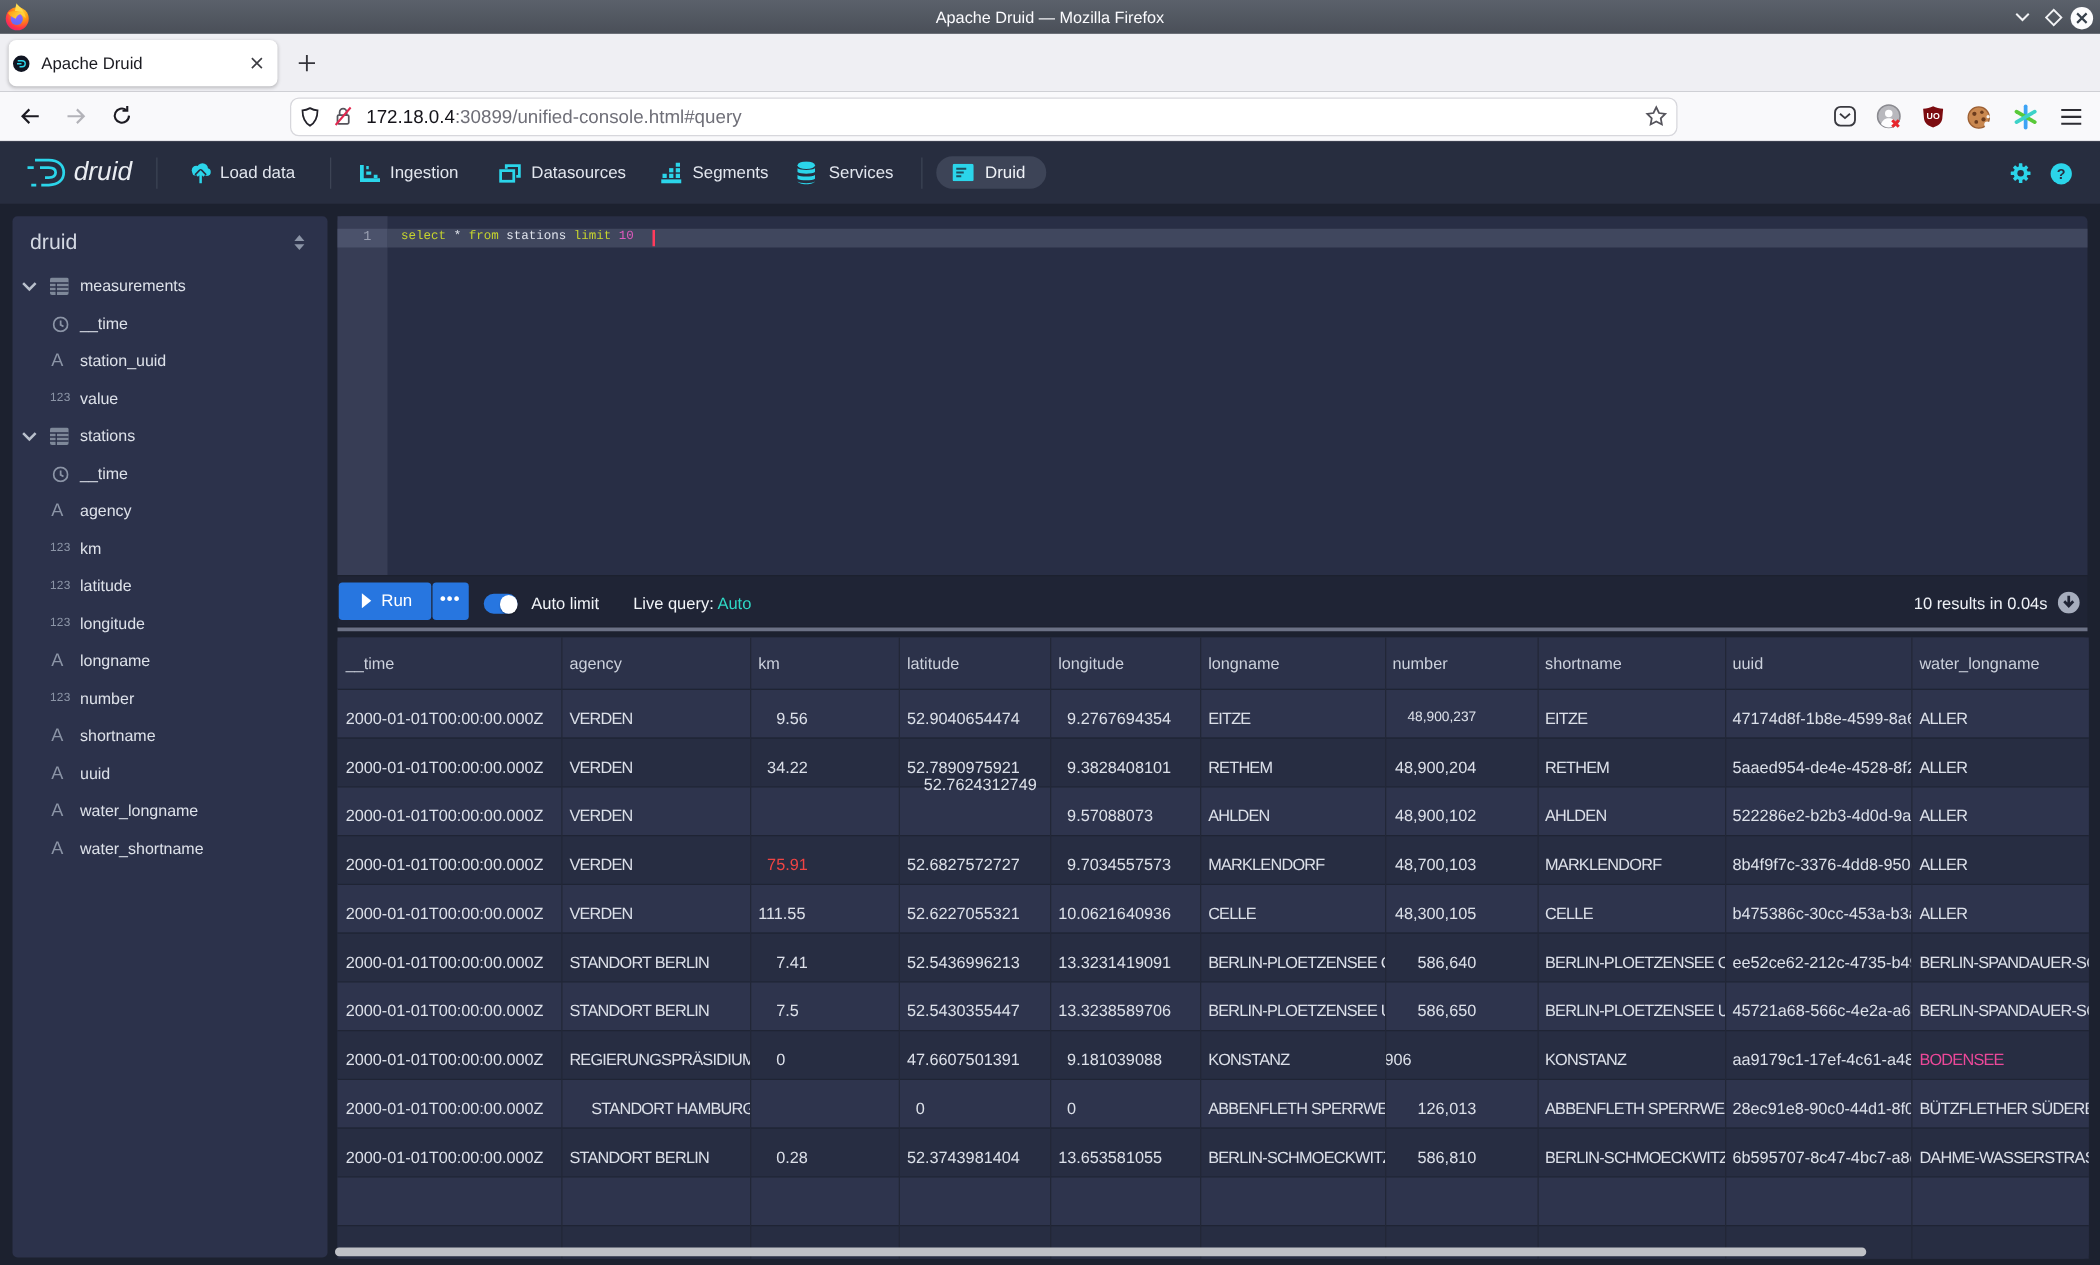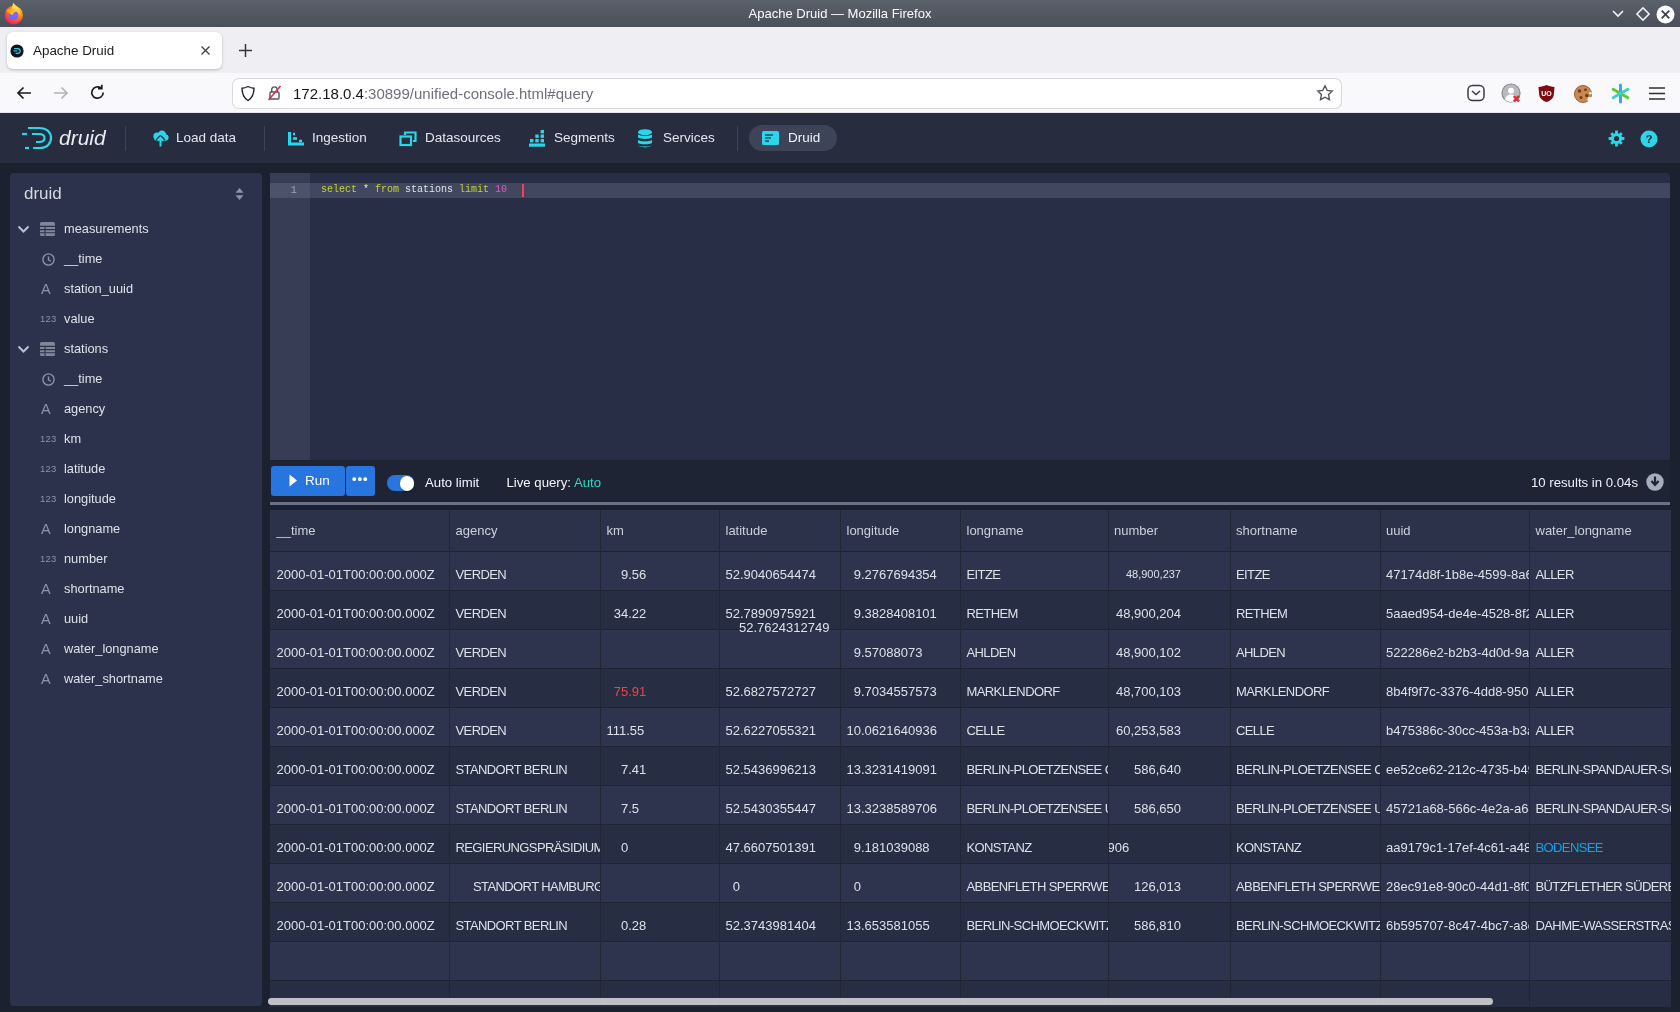--- a/index.html
+++ b/index.html
@@ -334,21 +334,21 @@
 <div class="a" style="left:1229.5px;top:667.9px;width:150.0px;height:39px;line-height:47px;font-size:13px;color:#dce0e9;padding-left:6.5px;letter-spacing:-0.6px;white-space:nowrap;overflow:hidden;">MARKLENDORF</div>
 <div class="a" style="left:1379.5px;top:667.9px;width:149.5px;height:39px;line-height:47px;font-size:13px;color:#dce0e9;padding-left:6.5px;white-space:nowrap;overflow:hidden;">8b4f9f7c-3376-4dd8-950e</div>
 <div class="a" style="left:1529px;top:667.9px;width:141.5px;height:39px;line-height:47px;font-size:13px;color:#dce0e9;padding-left:6.5px;letter-spacing:-0.6px;white-space:nowrap;overflow:hidden;">ALLER</div>
 <div class="a" style="left:270px;top:706.8px;width:1400.5px;height:39.0px;background:#2e344d;border-top:1px solid #1f2434;"></div>
 <div class="a" style="left:270px;top:706.8px;width:179px;height:39px;line-height:47px;font-size:13px;color:#dce0e9;padding-left:6.5px;white-space:nowrap;overflow:hidden;">2000-01-01T00:00:00.000Z</div>
 <div class="a" style="left:449px;top:706.8px;width:151px;height:39px;line-height:47px;font-size:13px;color:#dce0e9;padding-left:6.5px;letter-spacing:-0.6px;white-space:nowrap;overflow:hidden;">VERDEN</div>
 <div class="a" style="left:600px;top:706.8px;width:119px;height:39px;line-height:47px;font-size:13px;color:#dce0e9;padding-left:6.5px;white-space:nowrap;overflow:hidden;">111.55</div>
 <div class="a" style="left:719px;top:706.8px;width:121px;height:39px;line-height:47px;font-size:13px;color:#dce0e9;padding-left:6.5px;white-space:nowrap;overflow:hidden;">52.6227055321</div>
 <div class="a" style="left:840px;top:706.8px;width:120px;height:39px;line-height:47px;font-size:13px;color:#dce0e9;padding-left:6.5px;white-space:nowrap;overflow:hidden;">10.0621640936</div>
 <div class="a" style="left:960px;top:706.8px;width:147.5px;height:39px;line-height:47px;font-size:13px;color:#dce0e9;padding-left:6.5px;letter-spacing:-0.6px;white-space:nowrap;overflow:hidden;">CELLE</div>
-<div class="a" style="left:1107.5px;top:706.8px;width:122.0px;height:39px;line-height:47px;font-size:13px;color:#dce0e9;padding-left:6.5px;text-align:right;padding-right:48.5px;padding-left:0;white-space:nowrap;overflow:hidden;">60,253,583</div>
+<div class="a" style="left:1107.5px;top:706.8px;width:122.0px;height:39px;line-height:47px;font-size:13px;color:#dce0e9;padding-left:6.5px;text-align:right;padding-right:48.5px;padding-left:0;white-space:nowrap;overflow:hidden;">48,300,105</div>
 <div class="a" style="left:1229.5px;top:706.8px;width:150.0px;height:39px;line-height:47px;font-size:13px;color:#dce0e9;padding-left:6.5px;letter-spacing:-0.6px;white-space:nowrap;overflow:hidden;">CELLE</div>
 <div class="a" style="left:1379.5px;top:706.8px;width:149.5px;height:39px;line-height:47px;font-size:13px;color:#dce0e9;padding-left:6.5px;white-space:nowrap;overflow:hidden;">b475386c-30cc-453a-b3ad</div>
 <div class="a" style="left:1529px;top:706.8px;width:141.5px;height:39px;line-height:47px;font-size:13px;color:#dce0e9;padding-left:6.5px;letter-spacing:-0.6px;white-space:nowrap;overflow:hidden;">ALLER</div>
 <div class="a" style="left:270px;top:745.8px;width:1400.5px;height:39.0px;background:#272d42;border-top:1px solid #1f2434;"></div>
 <div class="a" style="left:270px;top:745.8px;width:179px;height:39px;line-height:47px;font-size:13px;color:#dce0e9;padding-left:6.5px;white-space:nowrap;overflow:hidden;">2000-01-01T00:00:00.000Z</div>
 <div class="a" style="left:449px;top:745.8px;width:151px;height:39px;line-height:47px;font-size:13px;color:#dce0e9;padding-left:6.5px;letter-spacing:-0.6px;white-space:nowrap;overflow:hidden;">STANDORT BERLIN</div>
 <div class="a" style="left:600px;top:745.8px;width:119px;height:39px;line-height:47px;font-size:13px;color:#dce0e9;padding-left:21.0px;white-space:nowrap;overflow:hidden;">7.41</div>
 <div class="a" style="left:719px;top:745.8px;width:121px;height:39px;line-height:47px;font-size:13px;color:#dce0e9;padding-left:6.5px;white-space:nowrap;overflow:hidden;">52.5436996213</div>
 <div class="a" style="left:840px;top:745.8px;width:120px;height:39px;line-height:47px;font-size:13px;color:#dce0e9;padding-left:6.5px;white-space:nowrap;overflow:hidden;">13.3231419091</div>
 <div class="a" style="left:960px;top:745.8px;width:147.5px;height:39px;line-height:47px;font-size:13px;color:#dce0e9;padding-left:6.5px;letter-spacing:-0.6px;white-space:nowrap;overflow:hidden;">BERLIN-PLOETZENSEE CW</div>
@@ -370,21 +370,21 @@
 <div class="a" style="left:270px;top:823.7px;width:1400.5px;height:39.0px;background:#272d42;border-top:1px solid #1f2434;"></div>
 <div class="a" style="left:270px;top:823.7px;width:179px;height:39px;line-height:47px;font-size:13px;color:#dce0e9;padding-left:6.5px;white-space:nowrap;overflow:hidden;">2000-01-01T00:00:00.000Z</div>
 <div class="a" style="left:449px;top:823.7px;width:151px;height:39px;line-height:47px;font-size:13px;color:#dce0e9;padding-left:6.5px;letter-spacing:-0.6px;white-space:nowrap;overflow:hidden;">REGIERUNGSPRÄSIDIUM TÜBINGEN</div>
 <div class="a" style="left:600px;top:823.7px;width:119px;height:39px;line-height:47px;font-size:13px;color:#dce0e9;padding-left:21.0px;white-space:nowrap;overflow:hidden;">0</div>
 <div class="a" style="left:719px;top:823.7px;width:121px;height:39px;line-height:47px;font-size:13px;color:#dce0e9;padding-left:6.5px;white-space:nowrap;overflow:hidden;">47.6607501391</div>
 <div class="a" style="left:840px;top:823.7px;width:120px;height:39px;line-height:47px;font-size:13px;color:#dce0e9;padding-left:13.7px;white-space:nowrap;overflow:hidden;">9.181039088</div>
 <div class="a" style="left:960px;top:823.7px;width:147.5px;height:39px;line-height:47px;font-size:13px;color:#dce0e9;padding-left:6.5px;letter-spacing:-0.6px;white-space:nowrap;overflow:hidden;">KONSTANZ</div>
 <div class="a" style="left:1107.5px;top:823.7px;width:122.0px;height:39px;line-height:47px;font-size:13px;color:#dce0e9;padding-left:6.5px;text-align:left;padding-right:48.5px;padding-left:0;white-space:nowrap;overflow:hidden;">906</div>
 <div class="a" style="left:1229.5px;top:823.7px;width:150.0px;height:39px;line-height:47px;font-size:13px;color:#dce0e9;padding-left:6.5px;letter-spacing:-0.6px;white-space:nowrap;overflow:hidden;">KONSTANZ</div>
 <div class="a" style="left:1379.5px;top:823.7px;width:149.5px;height:39px;line-height:47px;font-size:13px;color:#dce0e9;padding-left:6.5px;white-space:nowrap;overflow:hidden;">aa9179c1-17ef-4c61-a48a</div>
-<div class="a" style="left:1529px;top:823.7px;width:141.5px;height:39px;line-height:47px;font-size:13px;color:#0ea5e9;padding-left:6.5px;letter-spacing:-0.6px;white-space:nowrap;overflow:hidden;">BODENSEE</div>
+<div class="a" style="left:1529px;top:823.7px;width:141.5px;height:39px;line-height:47px;font-size:13px;color:#ec4899;padding-left:6.5px;letter-spacing:-0.6px;white-space:nowrap;overflow:hidden;">BODENSEE</div>
 <div class="a" style="left:270px;top:862.6px;width:1400.5px;height:39.0px;background:#2e344d;border-top:1px solid #1f2434;"></div>
 <div class="a" style="left:270px;top:862.6px;width:179px;height:39px;line-height:47px;font-size:13px;color:#dce0e9;padding-left:6.5px;white-space:nowrap;overflow:hidden;">2000-01-01T00:00:00.000Z</div>
 <div class="a" style="left:449px;top:862.6px;width:151px;height:39px;line-height:47px;font-size:13px;color:#dce0e9;padding-left:24px;letter-spacing:-0.6px;white-space:nowrap;overflow:hidden;">STANDORT HAMBURG</div>
 <div class="a" style="left:600px;top:903px;width:119px;height:39px;line-height:47px;font-size:13px;color:#8b5cf6;padding-left:21.0px;white-space:nowrap;overflow:hidden;margin-left:16px;">2.95</div>
 <div class="a" style="left:719px;top:862.6px;width:121px;height:39px;line-height:47px;font-size:13px;color:#dce0e9;padding-left:13.7px;white-space:nowrap;overflow:hidden;">0</div>
 <div class="a" style="left:840px;top:862.6px;width:120px;height:39px;line-height:47px;font-size:13px;color:#dce0e9;padding-left:13.7px;white-space:nowrap;overflow:hidden;">0</div>
 <div class="a" style="left:960px;top:862.6px;width:147.5px;height:39px;line-height:47px;font-size:13px;color:#dce0e9;padding-left:6.5px;letter-spacing:-0.6px;white-space:nowrap;overflow:hidden;">ABBENFLETH SPERRWERK</div>
 <div class="a" style="left:1107.5px;top:862.6px;width:122.0px;height:39px;line-height:47px;font-size:13px;color:#dce0e9;padding-left:6.5px;text-align:right;padding-right:48.5px;padding-left:0;white-space:nowrap;overflow:hidden;">126,013</div>
 <div class="a" style="left:1229.5px;top:862.6px;width:150.0px;height:39px;line-height:47px;font-size:13px;color:#dce0e9;padding-left:6.5px;letter-spacing:-0.6px;white-space:nowrap;overflow:hidden;">ABBENFLETH SPERRWERK</div>
 <div class="a" style="left:1379.5px;top:862.6px;width:149.5px;height:39px;line-height:47px;font-size:13px;color:#dce0e9;padding-left:6.5px;white-space:nowrap;overflow:hidden;">28ec91e8-90c0-44d1-8f06</div>

